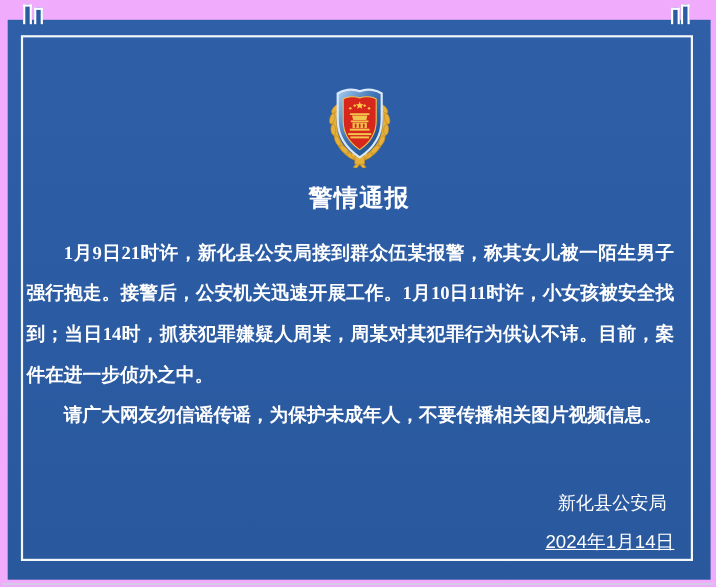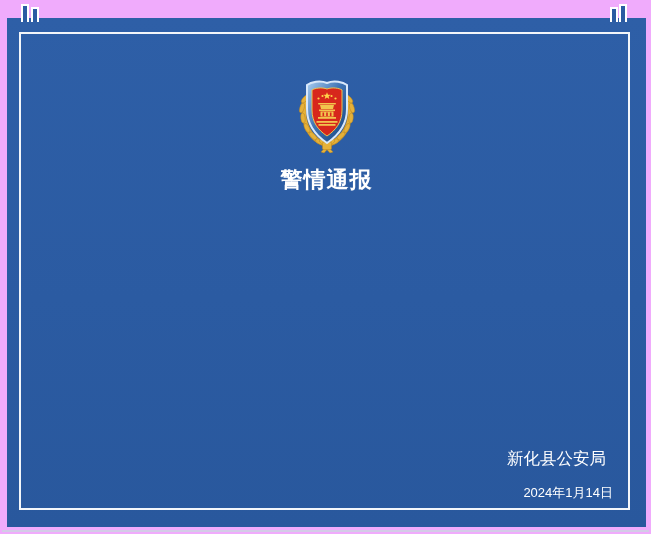--- a/index.html
+++ b/index.html
@@ -82,23 +82,24 @@
     color: #ffffff;
     font-family: "Liberation Sans", "DejaVu Sans", sans-serif;
     margin-top: 39px;
   }
   .agency-signature {
     font-size: 16.5px;
     line-height: 22px;
     margin-right: 7px;
   }
   .notice-date {
-    font-size: 13px;
+    font-size: 17px;
     line-height: 22px;
     margin-top: 13px;
+    text-decoration: underline;
   }
 
   .page-bottom-edge {
     position: absolute;
     left: 2px; right: 2px; bottom: 2px;
     height: 2px;
     background: #ccd5e0;
     opacity: 0.8;
   }
 </style>
@@ -173,20 +174,24 @@
         <g fill="#d7271c">
           <rect x="25.5" y="35.5" width="1.6" height="3.6"></rect>
           <rect x="29.2" y="35.5" width="1.6" height="3.6"></rect>
           <rect x="32.9" y="35.5" width="1.6" height="3.6"></rect>
         </g>
       </svg>
     </div>
 
     <div class="notice-title">警情通报</div>
 
+    <div class="notice-body">
+      <p>1月9日21时许，新化县公安局接到群众伍某报警，称其女儿被一陌生男子强行抱走。接警后，公安机关迅速开展工作。1月10日11时许，小女孩被安全找到；当日14时，抓获犯罪嫌疑人周某，周某对其犯罪行为供认不讳。目前，案件在进一步侦办之中。</p>
+      <p>请广大网友勿信谣传谣，为保护未成年人，不要传播相关图片视频信息。</p>
+    </div>
 
     <div class="signature-block">
       <div class="agency-signature">新化县公安局</div>
       <div class="notice-date">2024年1月14日</div>
     </div>
   </div>
 
   <div class="page-bottom-edge"></div>
 </div>
 

